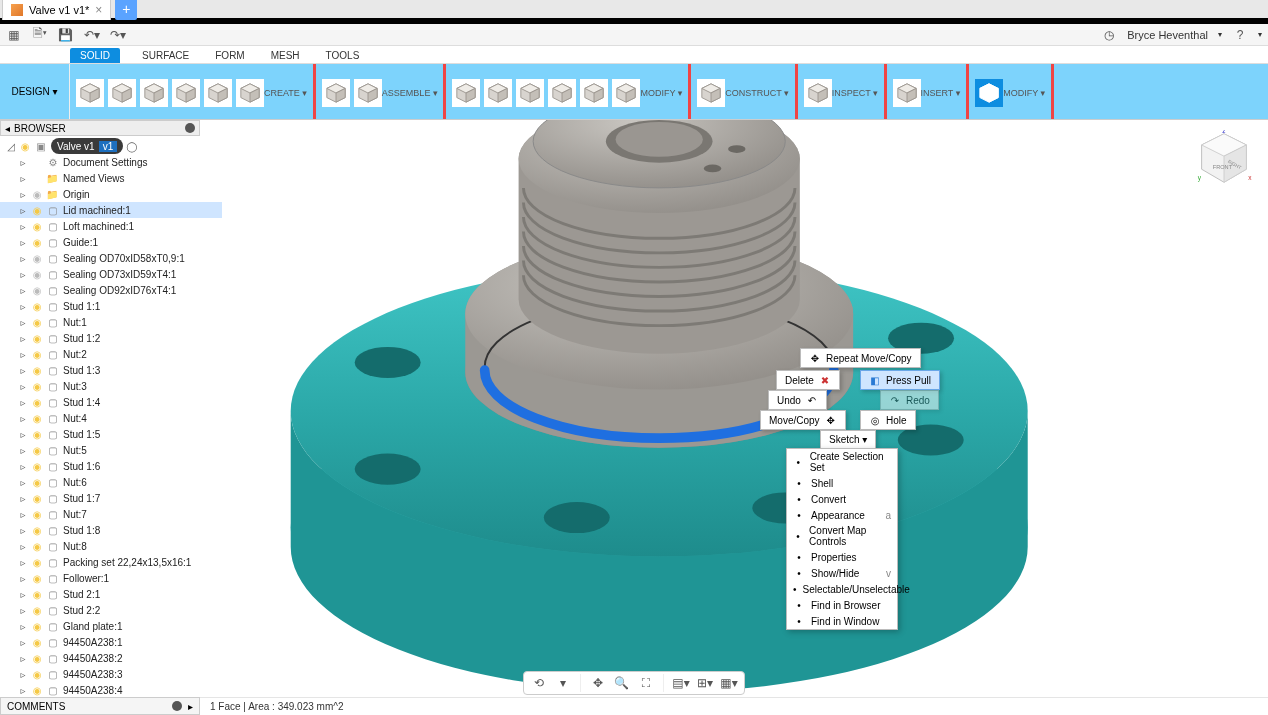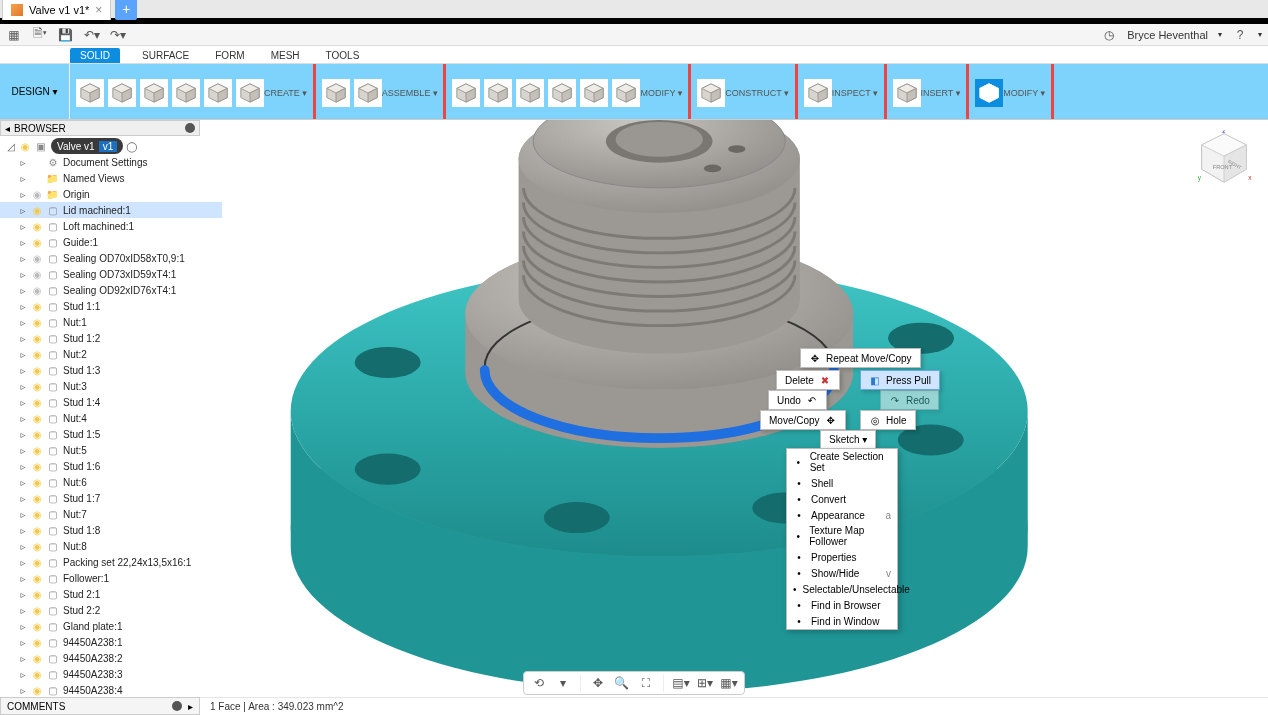--- a/index.html
+++ b/index.html
@@ -392,21 +392,21 @@
           <span class="mm-ico">•</span>
           <span>Convert</span>
         </div>
         <div class="row">
           <span class="mm-ico">•</span>
           <span>Appearance</span>
           <span class="k">a</span>
         </div>
         <div class="row">
           <span class="mm-ico">•</span>
-          <span>Texture Map Follower</span>
+          <span>Convert Map Controls</span>
         </div>
         <div class="row">
           <span class="mm-ico">•</span>
           <span>Properties</span>
         </div>
         <div class="row">
           <span class="mm-ico">•</span>
           <span>Show/Hide</span>
           <span class="k">v</span>
         </div>

